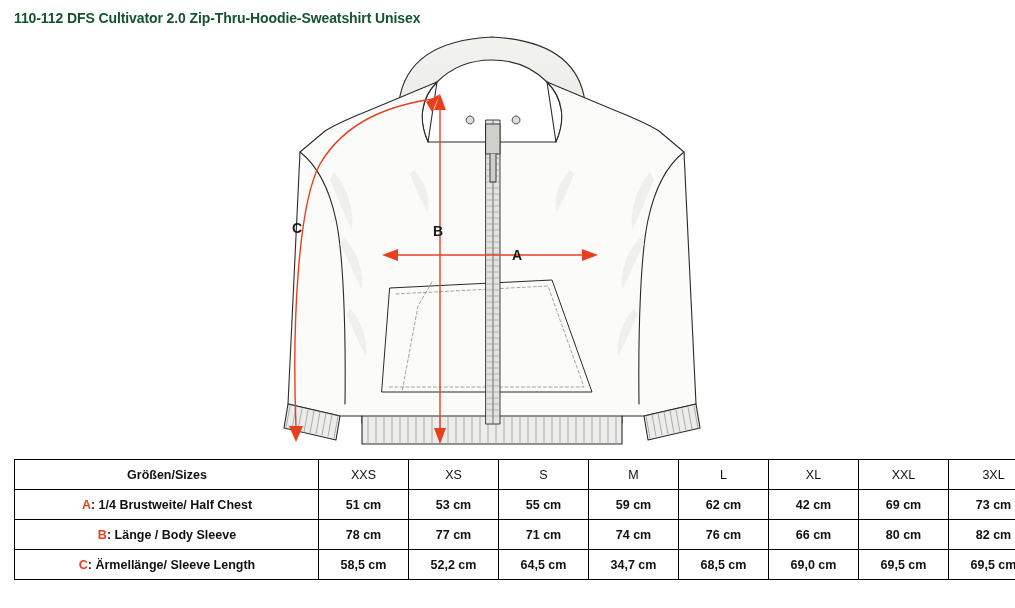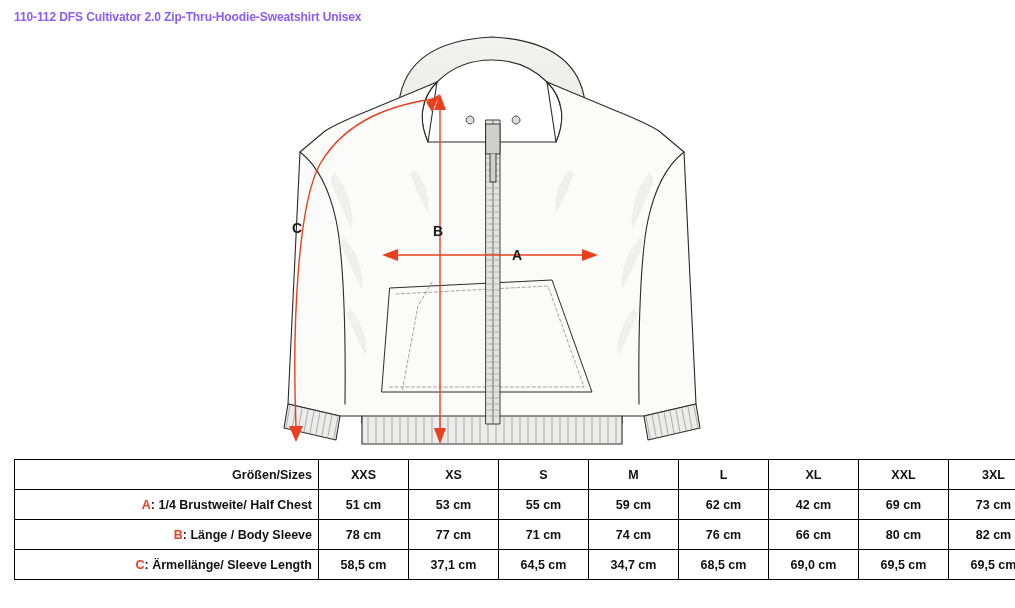--- a/index.html
+++ b/index.html
@@ -12,24 +12,24 @@
     height: 608px;
     font-family: "Liberation Sans", sans-serif;
     color: #1a1a1a;
     position: relative;
     overflow: hidden;
   }
   .page-title {
     position: absolute;
     left: 14px;
     top: 10px;
-    font-size: 12px;
+    font-size: 14px;
     font-weight: bold;
     letter-spacing: -0.1px;
-    color: #8b5cf6;
+    color: #14532d;
   }
   .illustration {
     position: absolute;
     left: 0;
     top: 24px;
     width: 1015px;
     height: 425px;
   }
   .size-table {
     position: absolute;
@@ -42,27 +42,27 @@
   }
   .size-table th, .size-table td {
     border: 1px solid #000000;
     height: 29px;
     padding: 0 6px;
     text-align: center;
     font-weight: bold;
     color: #111111;
   }
   .size-table th.rowhead, .size-table td.rowhead {
-    text-align: right;
+    text-align: center;
     font-weight: bold;
     width: 290px;
     padding-left: 7px;
   }
   .size-table th.sizecol {
-    font-weight: bold;
+    font-weight: normal;
     width: 77px;
   }
   .size-table td.valuecol {
     width: 77px;
   }
   .letter-a { color: #e8401f; font-weight: bold; }
   .letter-b { color: #e8401f; font-weight: bold; }
   .letter-c { color: #e8401f; font-weight: bold; }
 </style>
 </head>
@@ -205,21 +205,21 @@
       <td class="valuecol">74 cm</td>
       <td class="valuecol">76 cm</td>
       <td class="valuecol">66 cm</td>
       <td class="valuecol">80 cm</td>
       <td class="valuecol">82 cm</td>
 
     </tr>
     <tr>
       <td class="rowhead"><span class="letter-c">C</span><span>:</span> <span>Ärmellänge/ Sleeve Length</span></td>
       <td class="valuecol">58,5 cm</td>
-      <td class="valuecol">37,1 cm</td>
+      <td class="valuecol">52,2 cm</td>
       <td class="valuecol">64,5 cm</td>
       <td class="valuecol">34,7 cm</td>
       <td class="valuecol">68,5 cm</td>
       <td class="valuecol">69,0 cm</td>
       <td class="valuecol">69,5 cm</td>
       <td class="valuecol">69,5 cm</td>
 
     </tr>
   </tbody>
 </table>

